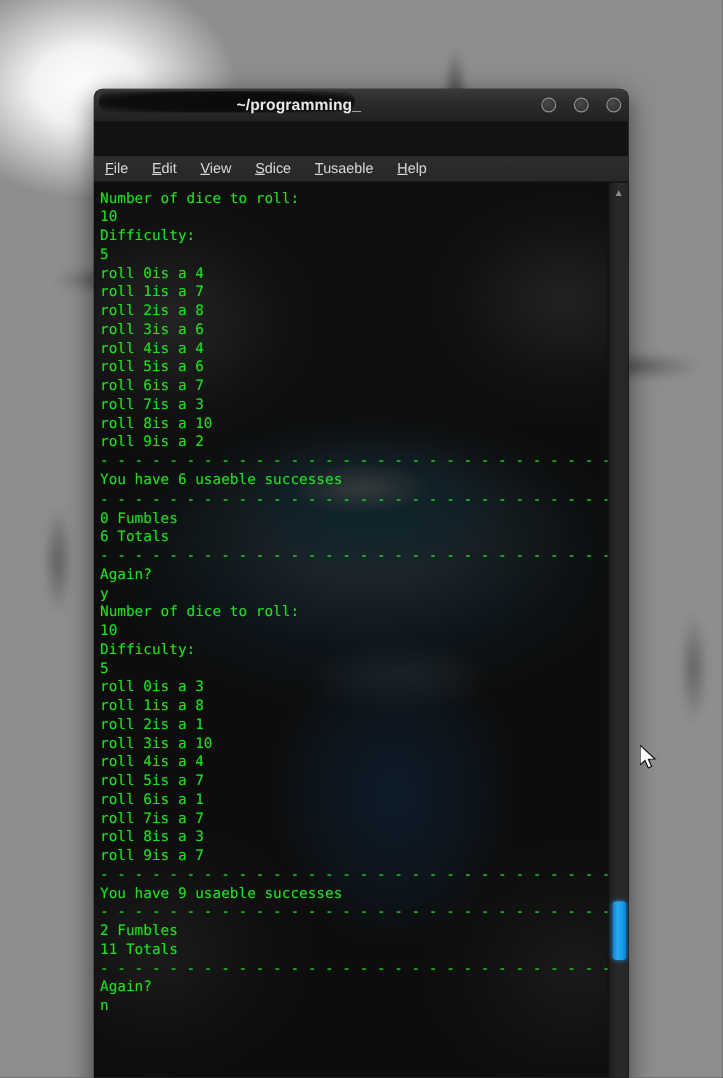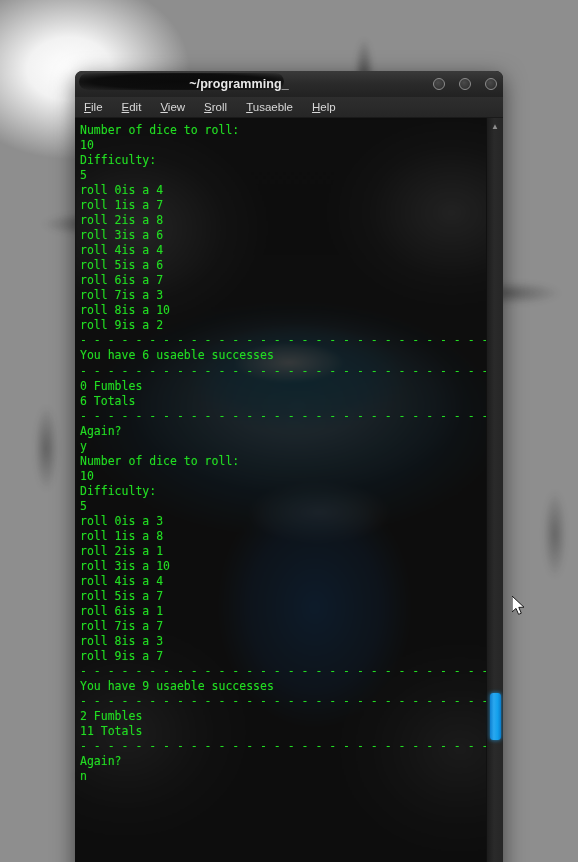--- a/index.html
+++ b/index.html
@@ -103,20 +103,21 @@
   }
 
   
   #menubar {
     height: 21px;
     background: linear-gradient(180deg, #2e2e2e 0%, #262626 100%);
     display: flex;
     align-items: center;
     padding-left: 9px;
     border-bottom: 1px solid #1a1a1a;
+    margin-top: 28px;
   }
   .menu-item {
     font-size: 11.5px;
     color: #d8d8d8;
     margin-right: 19px;
     white-space: nowrap;
   }
   .menu-item .acc { text-decoration: underline; }
 
   
@@ -219,21 +220,21 @@
     <div id="window-title">~/programming_</div>
     <div class="winbtn"></div>
     <div class="winbtn"></div>
     <div class="winbtn"></div>
   </div>
 
   <div id="menubar">
     <div class="menu-item"><span class="acc">F</span><span>ile</span></div>
     <div class="menu-item"><span class="acc">E</span><span>dit</span></div>
     <div class="menu-item"><span class="acc">V</span><span>iew</span></div>
-    <div class="menu-item"><span class="acc">S</span><span>roll</span></div>
+    <div class="menu-item"><span class="acc">S</span><span>dice</span></div>
     <div class="menu-item"><span class="acc">T</span><span>usaeble</span></div>
     <div class="menu-item"><span class="acc">H</span><span>elp</span></div>
   </div>
 
   <div id="term-body">
     <div id="term-bg"></div>
     <div id="term-veil"></div>
 
     <div id="term-text">Number of dice to roll:
 10

